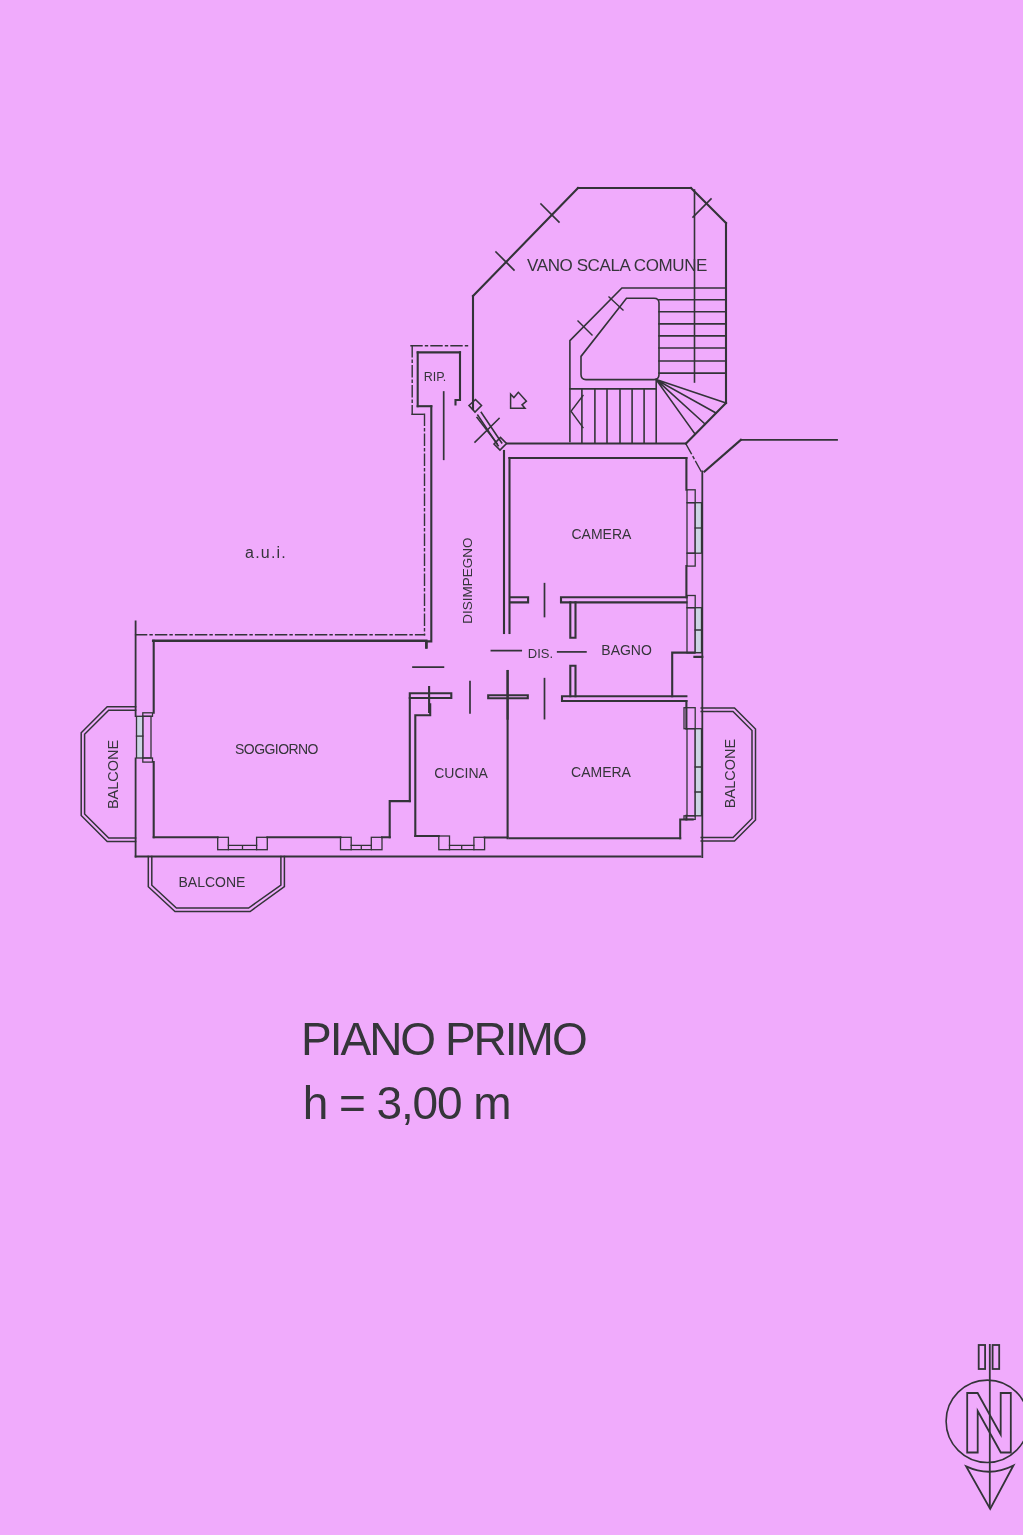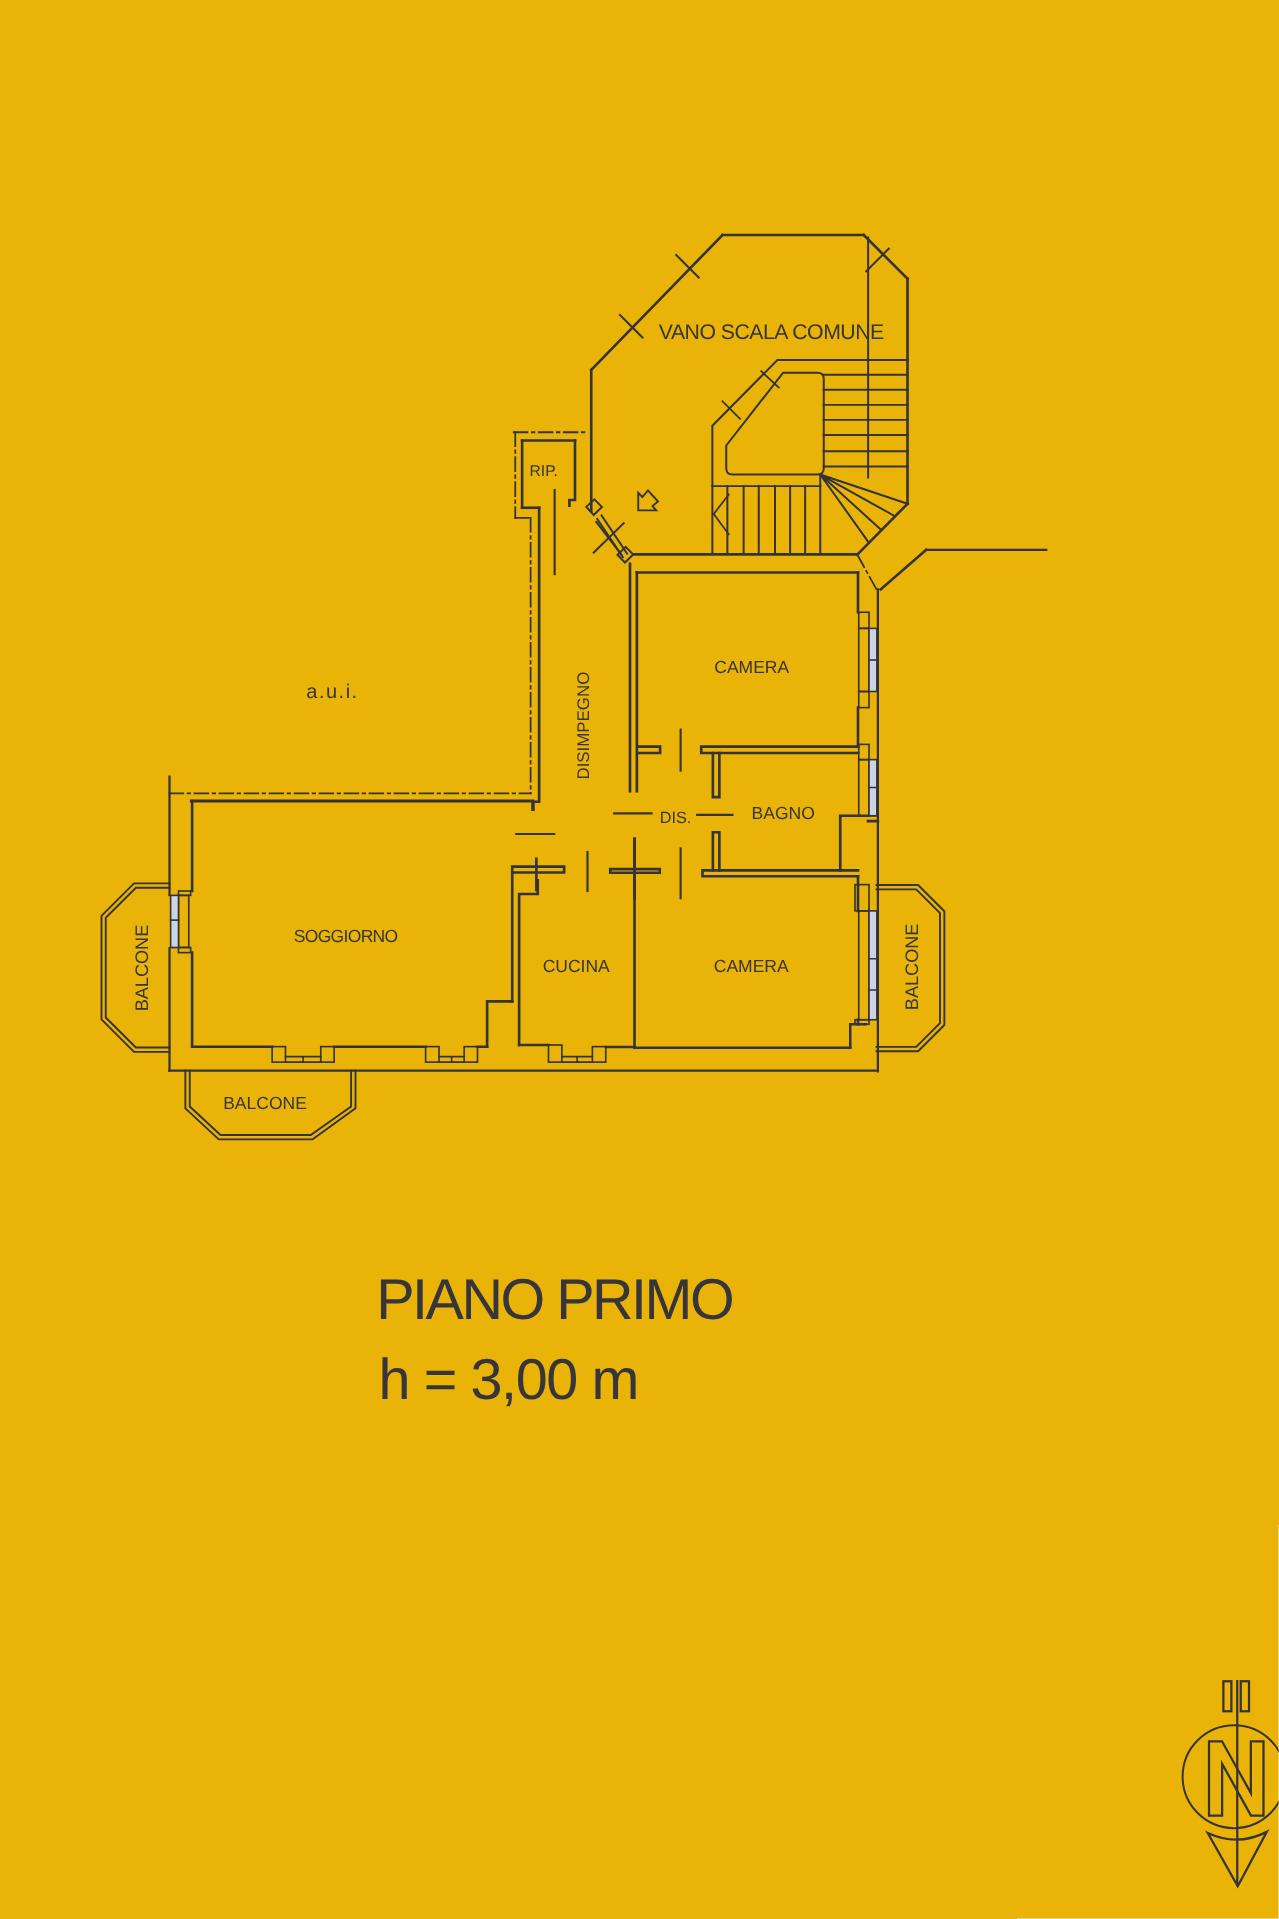--- a/index.html
+++ b/index.html
@@ -1,16 +1,16 @@
 <!DOCTYPE html>
 <html><head>
 <meta charset="utf-8">
 <style>
   html,body{margin:0;padding:0;background:#fafafa;}
-  .page{position:relative;width:1023px;height:1535px;background:#eab308;overflow:hidden;
+  .page{position:relative;width:1023px;height:1535px;background:#f0abfc;overflow:hidden;
         font-family:"Liberation Sans", sans-serif;}
   svg{position:absolute;left:0;top:0;}
   svg text{fill:#35353a;}
 </style>
 </head>
 <body>
 <div class="page">
 <svg width="1023" height="1535" viewBox="0 0 1023 1535">
 <defs></defs>
 <g stroke="#333338" fill="none" stroke-width="2.1" stroke-linecap="square">

